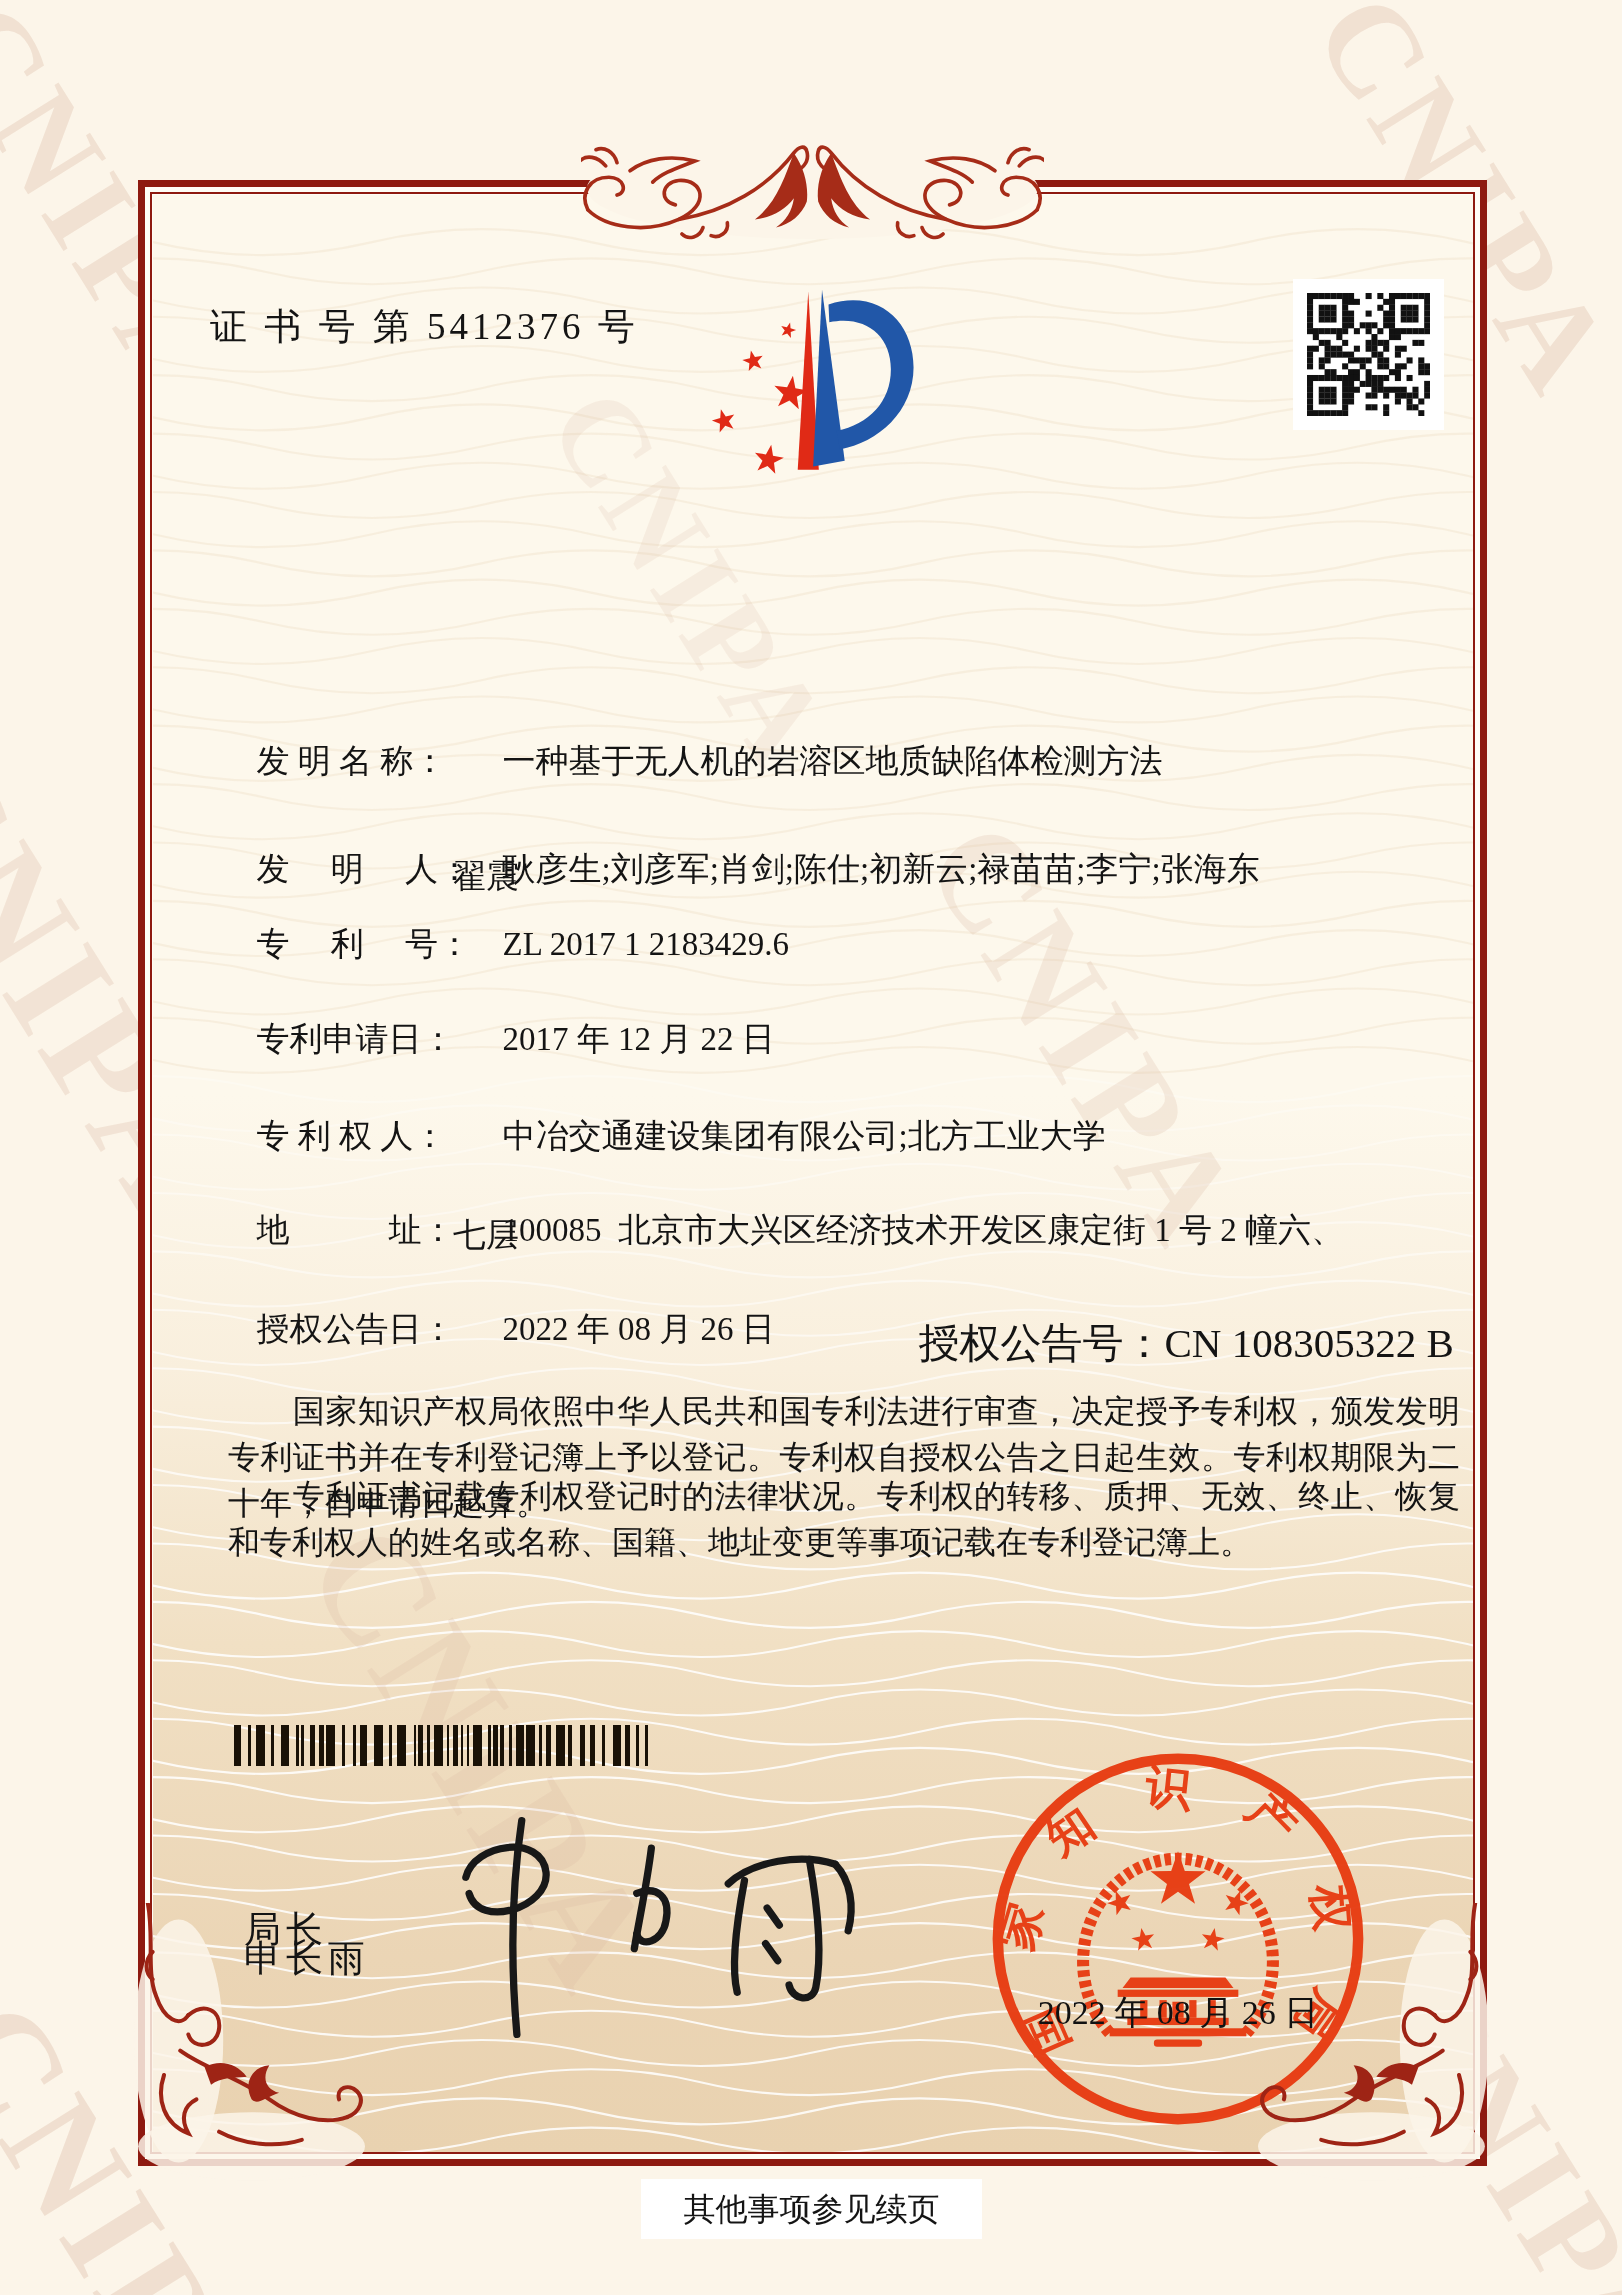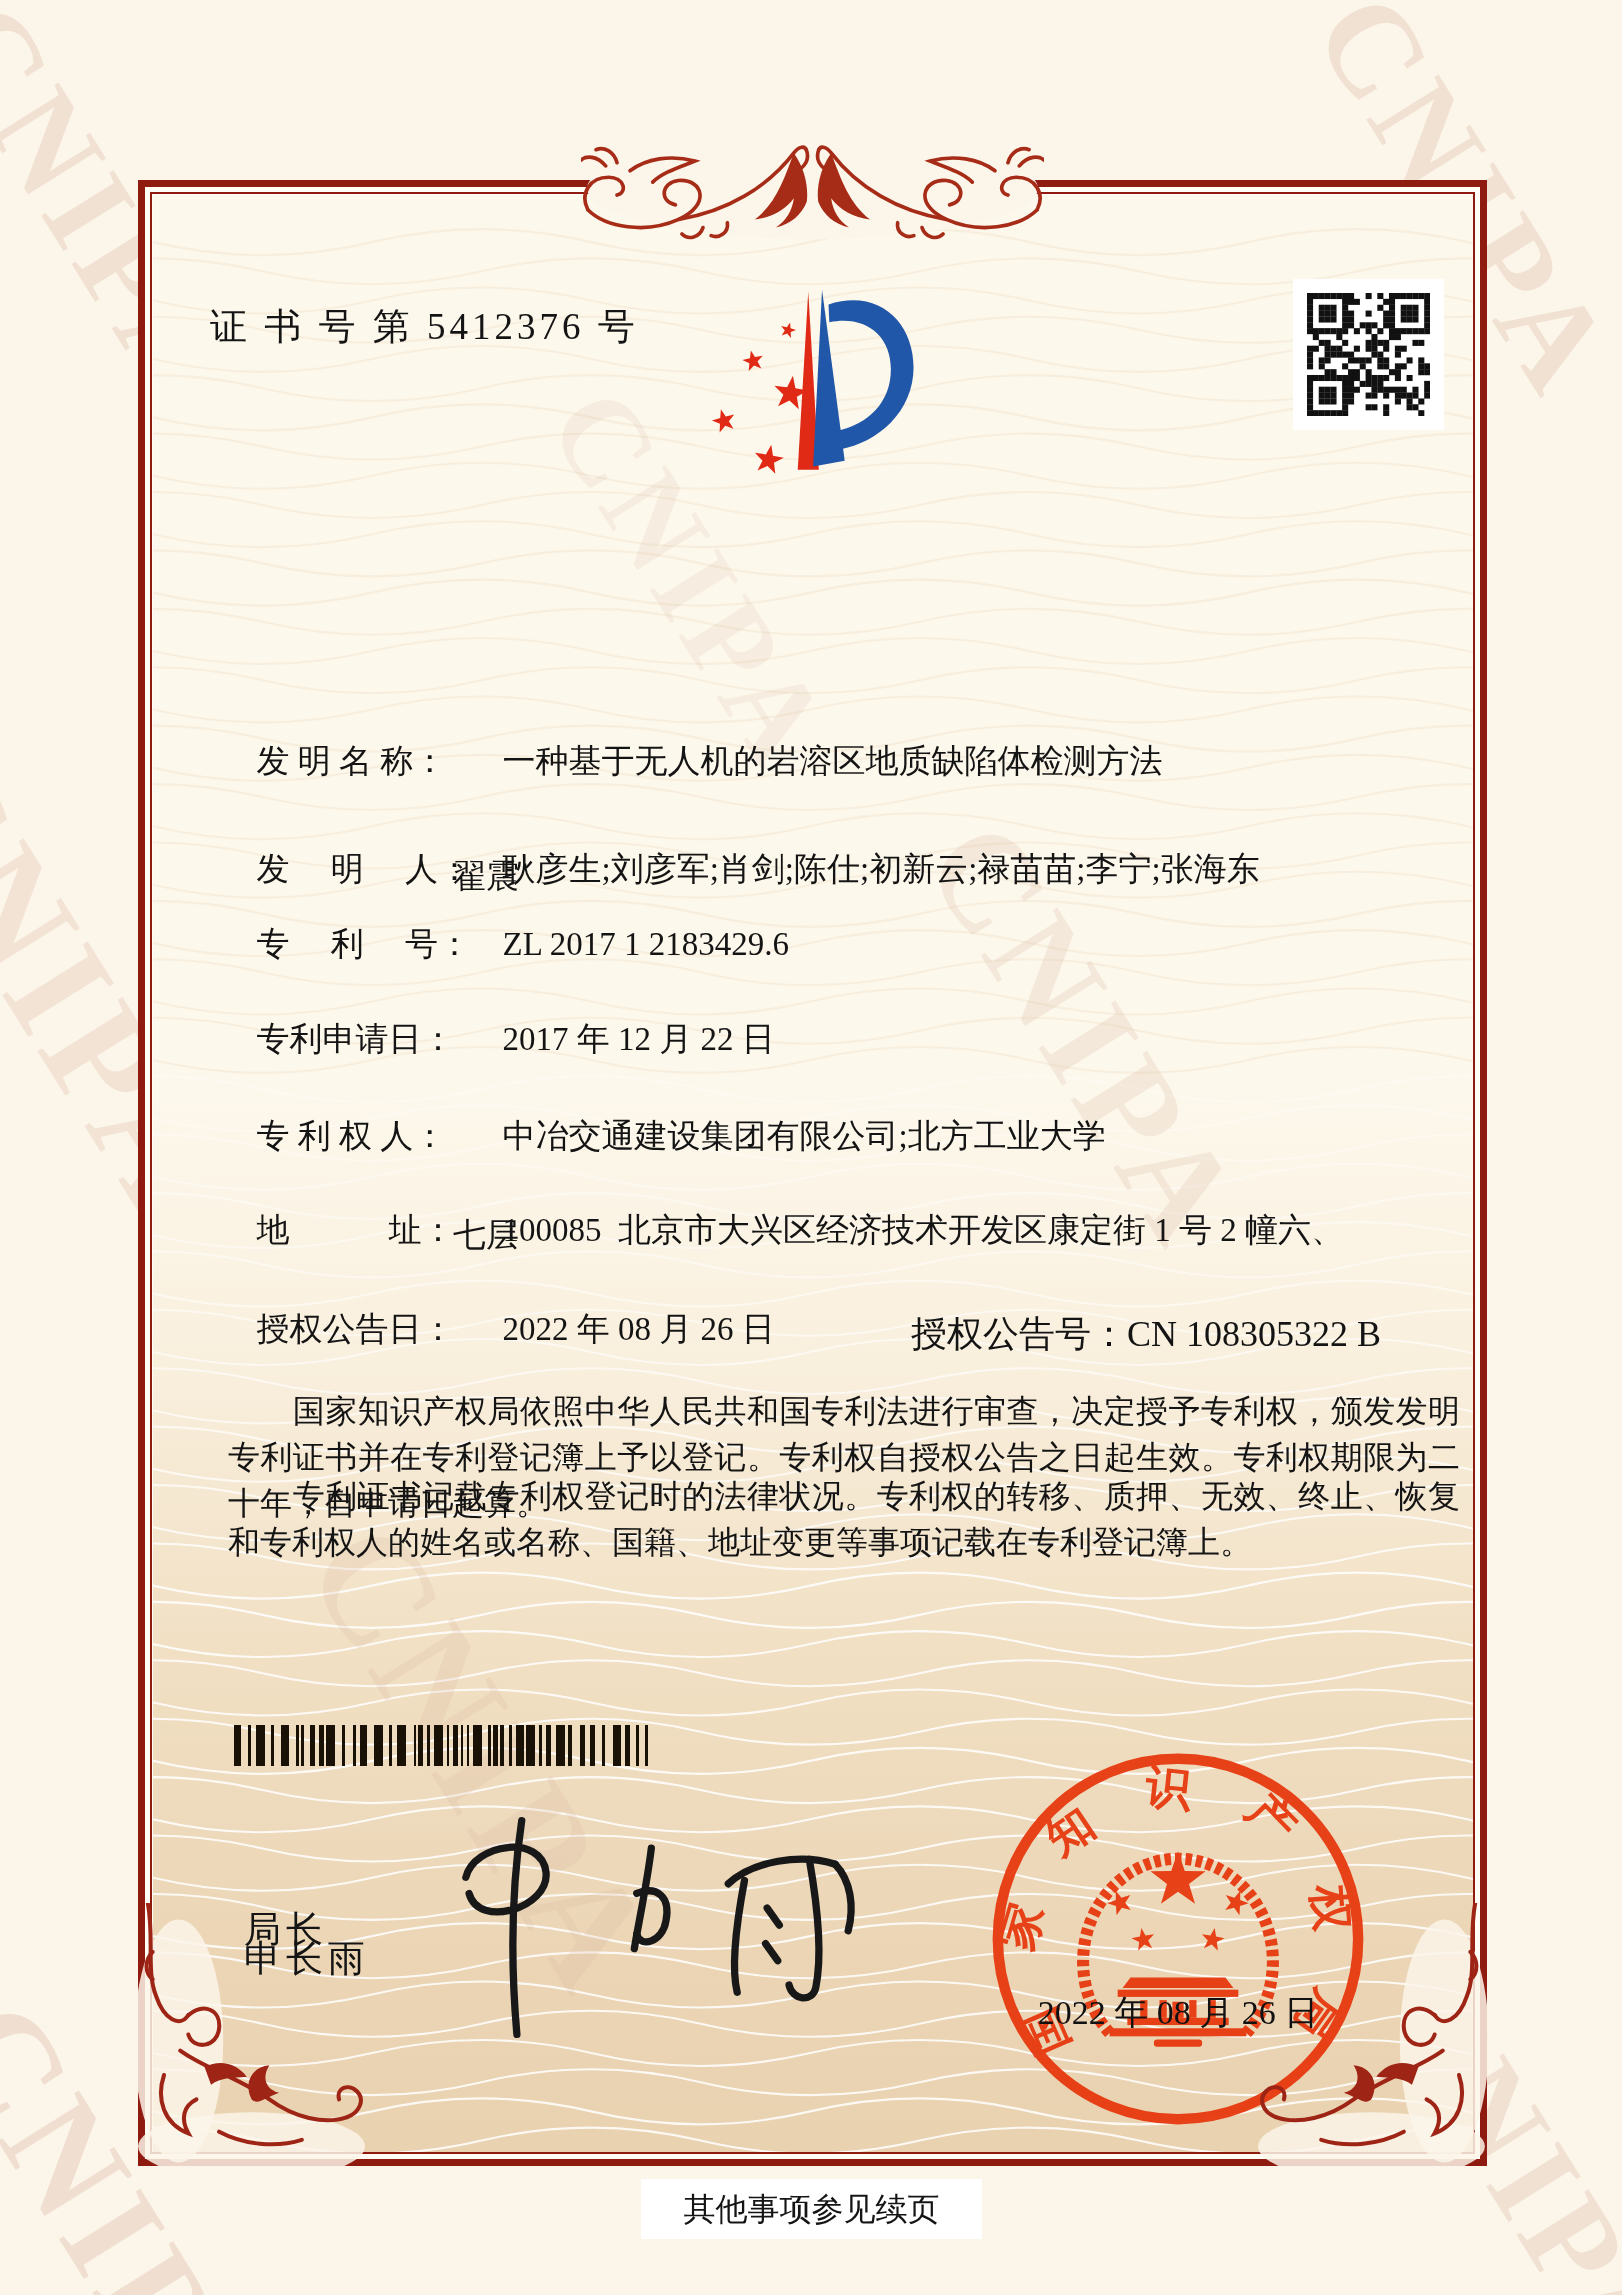--- a/index.html
+++ b/index.html
@@ -46,21 +46,21 @@
   .cont{position:absolute; left:300px; font-size:33px; white-space:pre;}
   .r-name{top:505px;}
   .r-inv{top:613px;}
   .c-inv{top:659px;}
   .r-pat{top:688px;}
   .r-filing{top:783px;}
   .r-patentee{top:880px;}
   .r-addr{top:974px;}
   .c-addr{top:1018px;}
   .r-grantdate{top:1073px;}
-  .r-grantno{position:absolute; left:704px; top:1073px; font-size:36px; white-space:pre;}
+  .r-grantno{position:absolute; left:704px; top:1073px; font-size:41px; white-space:pre;}
   
   .para{
     position:absolute; left:75px; width:1232px; font-size:32px; line-height:46px;
     text-align:justify; text-justify:inter-ideograph;
   }
   .p1{top:1193px;}
   .p2{top:1278px;}
   
   .barcode{position:absolute; left:81px; top:1530px; width:418px; height:41px; display:flex; align-items:stretch;}
   .barcode div{height:100%;}

